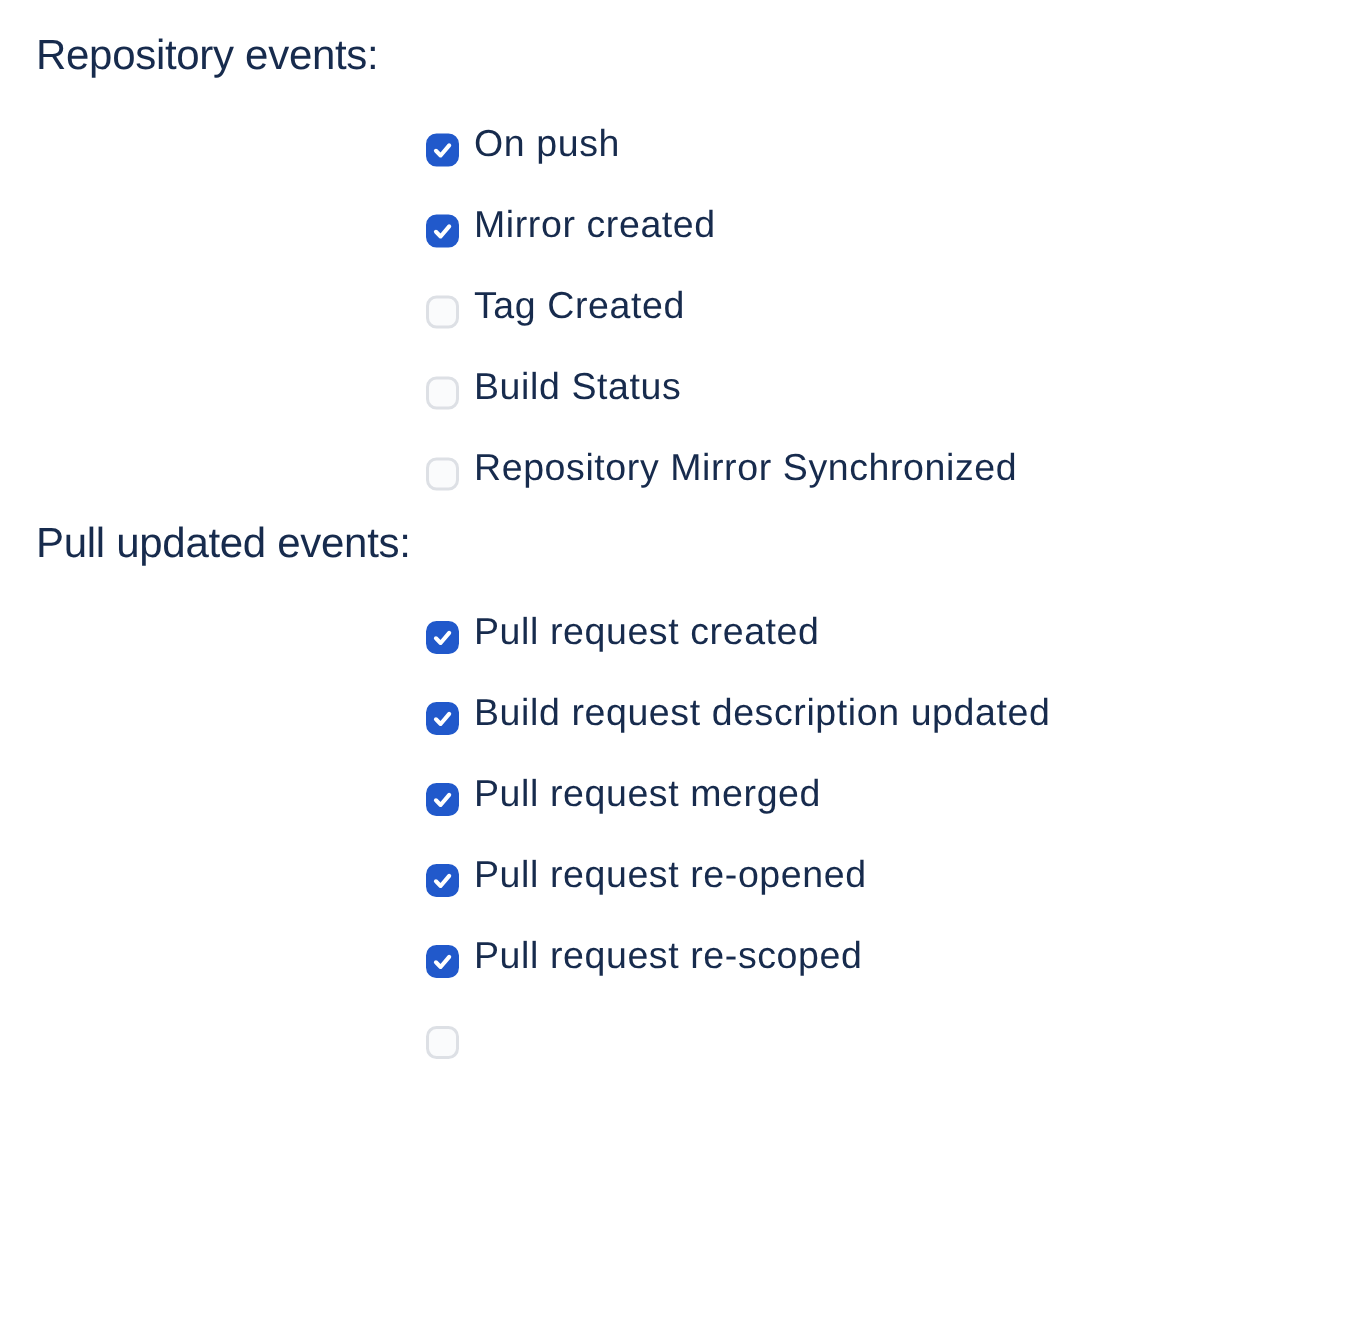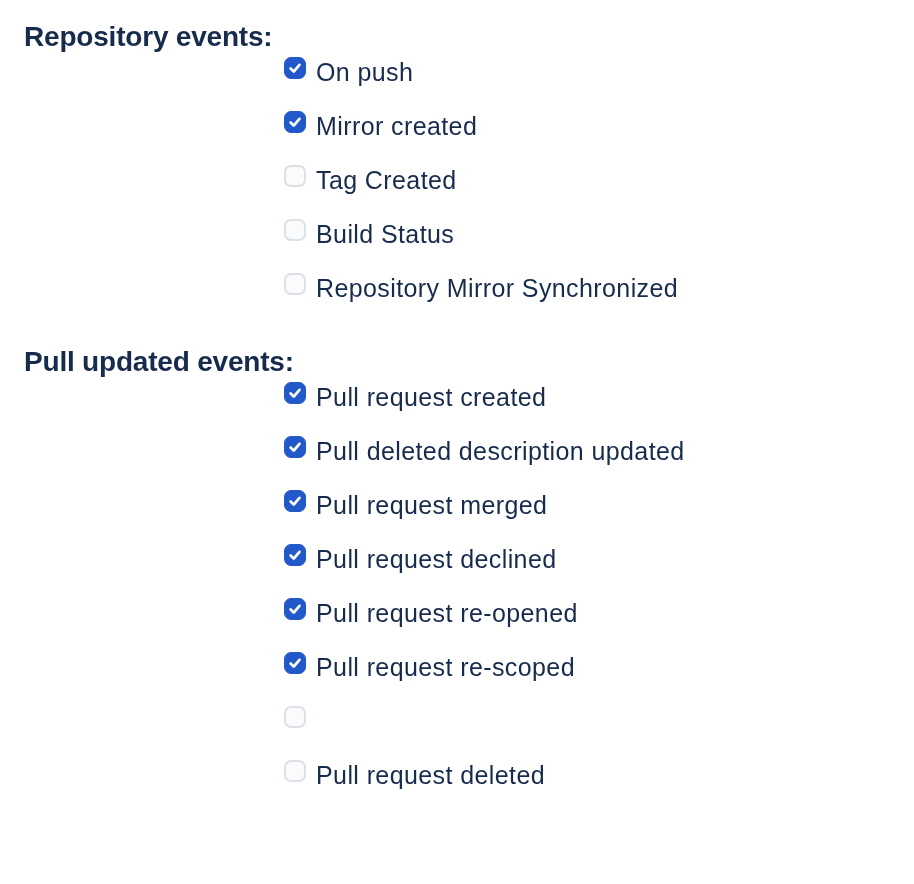--- a/index.html
+++ b/index.html
@@ -15,30 +15,30 @@
     color: #172b4d;
   }
   .form {
     padding: 22px 24px 0 24px;
     box-sizing: border-box;
   }
   .section-heading {
     margin: 0 0 5px 0;
     font-size: 28px;
     line-height: 30px;
-    font-weight: 700;
+    font-weight: 400;
     letter-spacing: -0.2px;
     color: var(--heading-text, #172b4d);
   }
   section + section .section-heading {
     margin-top: 20px;
   }
   .row {
     display: flex;
-    align-items: flex-start;
+    align-items: flex-end;
     height: 54px;
     padding-left: 260px;
     cursor: pointer;
   }
   .checkbox {
     flex: none;
     width: 22px;
     height: 22px;
     box-sizing: border-box;
     border-radius: 7px;
@@ -126,40 +126,32 @@
     </span>
     <span class="option-label">Pull request created</span>
   </label>
 
   <label class="row">
     <span class="checkbox checked" role="checkbox" aria-checked="true">
       <svg width="22" height="22" viewBox="0 0 22 22" aria-hidden="true">
         <path d="M6.2 11.6 L9.6 15 L15.9 7.6" fill="none" stroke="var(--checkmark, #ffffff)" stroke-width="3" stroke-linecap="round" stroke-linejoin="round"></path>
       </svg>
     </span>
-    <span class="option-label">Pull deleted description updated</span>
+    <span class="option-label">Build request description updated</span>
   </label>
 
   <label class="row">
     <span class="checkbox checked" role="checkbox" aria-checked="true">
       <svg width="22" height="22" viewBox="0 0 22 22" aria-hidden="true">
         <path d="M6.2 11.6 L9.6 15 L15.9 7.6" fill="none" stroke="var(--checkmark, #ffffff)" stroke-width="3" stroke-linecap="round" stroke-linejoin="round"></path>
       </svg>
     </span>
     <span class="option-label">Pull request merged</span>
   </label>
 
-  <label class="row">
-    <span class="checkbox checked" role="checkbox" aria-checked="true">
-      <svg width="22" height="22" viewBox="0 0 22 22" aria-hidden="true">
-        <path d="M6.2 11.6 L9.6 15 L15.9 7.6" fill="none" stroke="var(--checkmark, #ffffff)" stroke-width="3" stroke-linecap="round" stroke-linejoin="round"></path>
-      </svg>
-    </span>
-    <span class="option-label">Pull request declined</span>
-  </label>
 
   <label class="row">
     <span class="checkbox checked" role="checkbox" aria-checked="true">
       <svg width="22" height="22" viewBox="0 0 22 22" aria-hidden="true">
         <path d="M6.2 11.6 L9.6 15 L15.9 7.6" fill="none" stroke="var(--checkmark, #ffffff)" stroke-width="3" stroke-linecap="round" stroke-linejoin="round"></path>
       </svg>
     </span>
     <span class="option-label">Pull request re-opened</span>
   </label>
 
@@ -171,21 +163,15 @@
     </span>
     <span class="option-label">Pull request re-scoped</span>
   </label>
 
   <label class="row">
     <span class="checkbox unchecked" role="checkbox" aria-checked="false">
       
     </span>
   </label>
 
-  <label class="row">
-    <span class="checkbox unchecked" role="checkbox" aria-checked="false">
-      
-    </span>
-    <span class="option-label">Pull request deleted</span>
-  </label>
 </div>
   </section>
 </div>
 
 </body></html>

